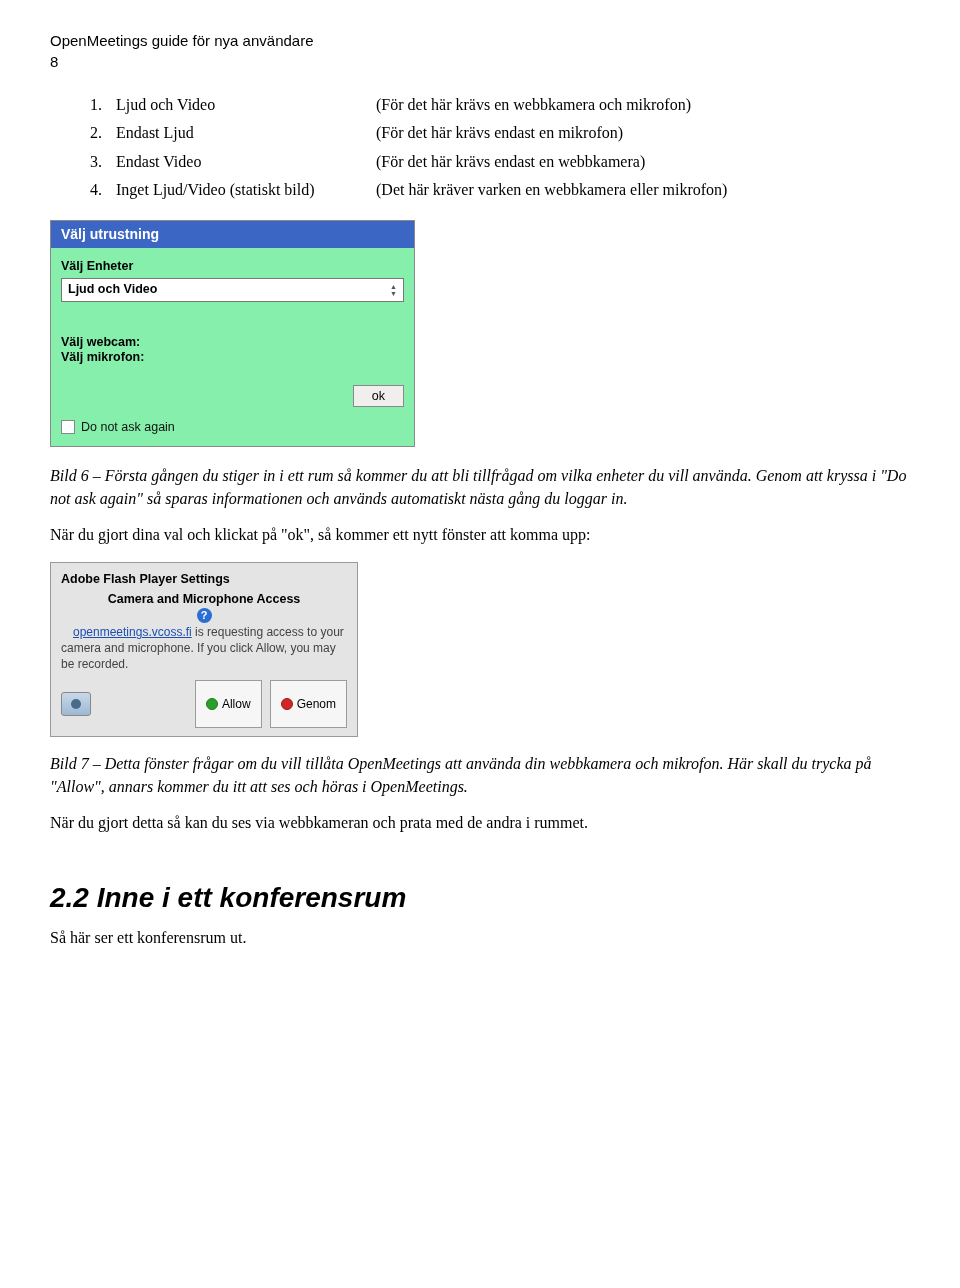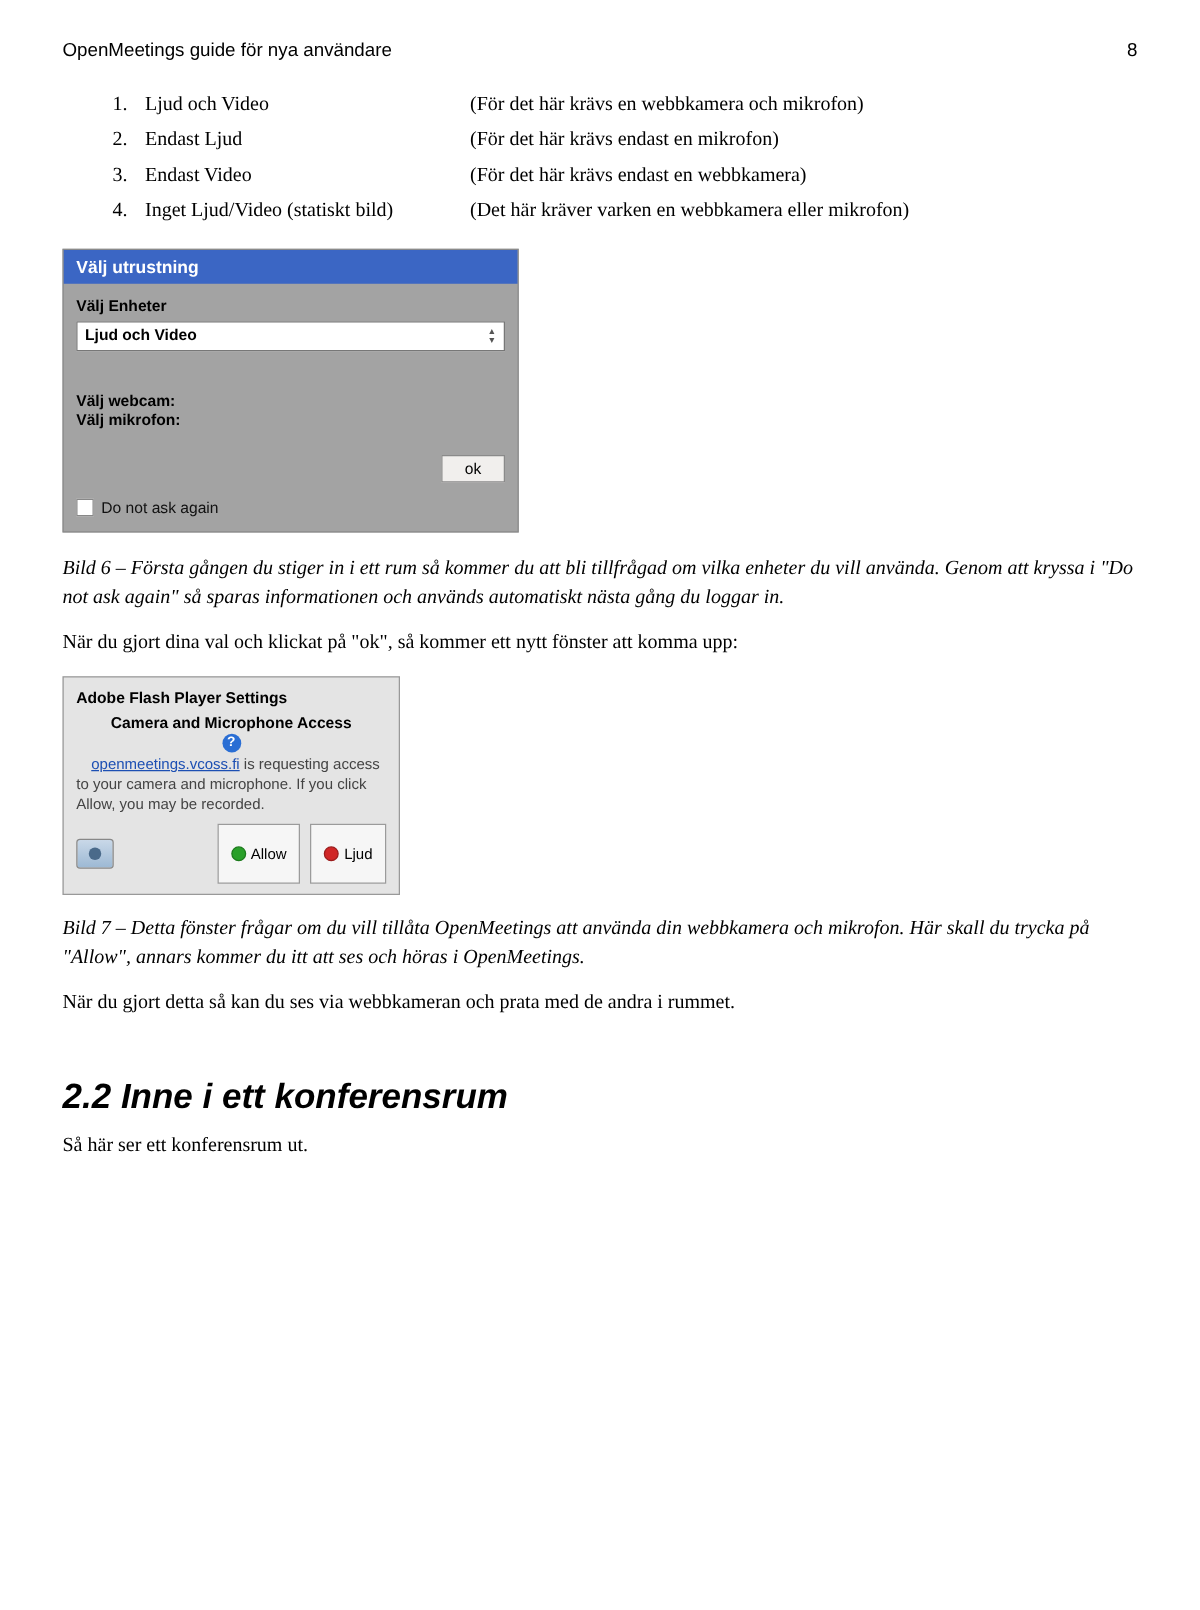--- a/index.html
+++ b/index.html
@@ -11,36 +11,37 @@
     width: 960px;
     padding: 30px 50px 40px 50px;
     line-height: 1.4;
   }
   .header-line {
     display: flex;
     justify-content: space-between;
     font-family: Arial, Helvetica, sans-serif;
     font-size: 15px;
     margin-bottom: 22px;
+    flex-direction: column;
   }
   .list {
     margin-left: 40px;
     margin-bottom: 18px;
   }
   .list-row {
     display: flex;
     margin-bottom: 6px;
   }
   .list-num { width: 26px; }
   .list-label { width: 260px; }
   .list-note { }
   .dialog {
     width: 365px;
     border: 1px solid #8a8a8a;
-    background: #a3a3a3;
+    background: #86efac;
     font-family: Arial, Helvetica, sans-serif;
     font-size: 13px;
     margin-bottom: 18px;
     padding-bottom: 10px;
   }
   .titlebar {
     background: #3b66c4;
     color: #fff;
     font-weight: bold;
     padding: 4px 10px;
@@ -92,21 +93,21 @@
     background: #fff;
     border: 1px solid #888;
   }
   .caption {
     font-style: italic;
     margin: 4px 0 14px 0;
   }
   .para { margin: 8px 0 16px 0; }
 
   .flash-dlg {
-    width: 270px;
+    width: 308px;
     background: #e4e4e4;
     border: 1px solid #999;
     font-family: Arial, Helvetica, sans-serif;
     font-size: 12px;
     padding: 8px 10px 8px 10px;
     margin-bottom: 16px;
   }
   .flash-title {
     font-weight: bold;
     font-size: 12.5px;
@@ -241,21 +242,21 @@
   </div>
   <div class="flash-row">
     <span class="cam-icon"></span>
     <div style="display:flex; gap:8px;">
       <button class="flash-btn">
         <span class="circle green"></span>
         <span>Allow</span>
       </button>
       <button class="flash-btn">
         <span class="circle red"></span>
-        <span>Ljud</span>
+        <span>Genom</span>
       </button>
     </div>
   </div>
 </div>
 
 <p class="caption">Bild 7 – Detta fönster frågar om du vill tillåta OpenMeetings att använda din webbkamera och mikrofon. Här skall du trycka på "Allow", annars kommer du itt att ses och höras i OpenMeetings.</p>
 
 <p class="para">När du gjort detta så kan du ses via webbkameran och prata med de andra i rummet.</p>
 
 <h2 class="section-h">2.2 Inne i ett konferensrum</h2>

